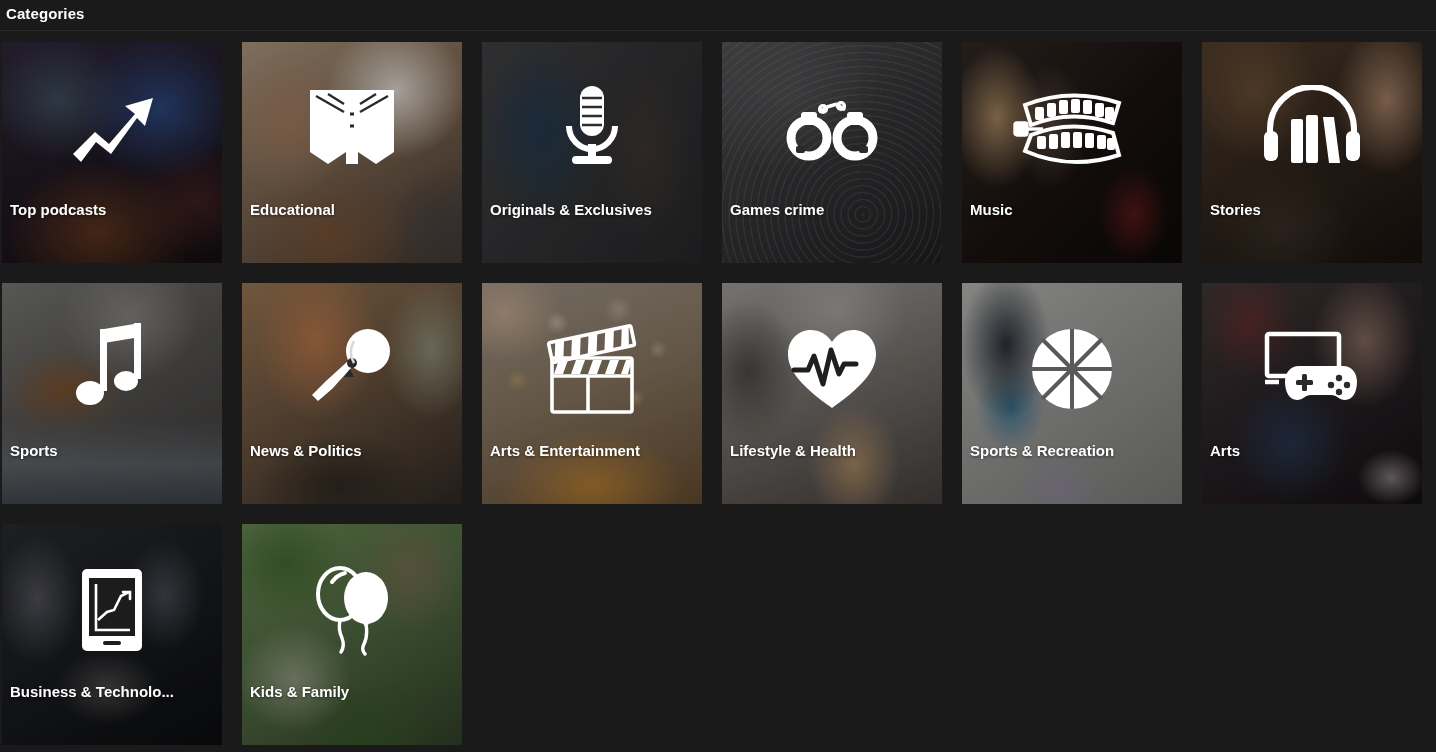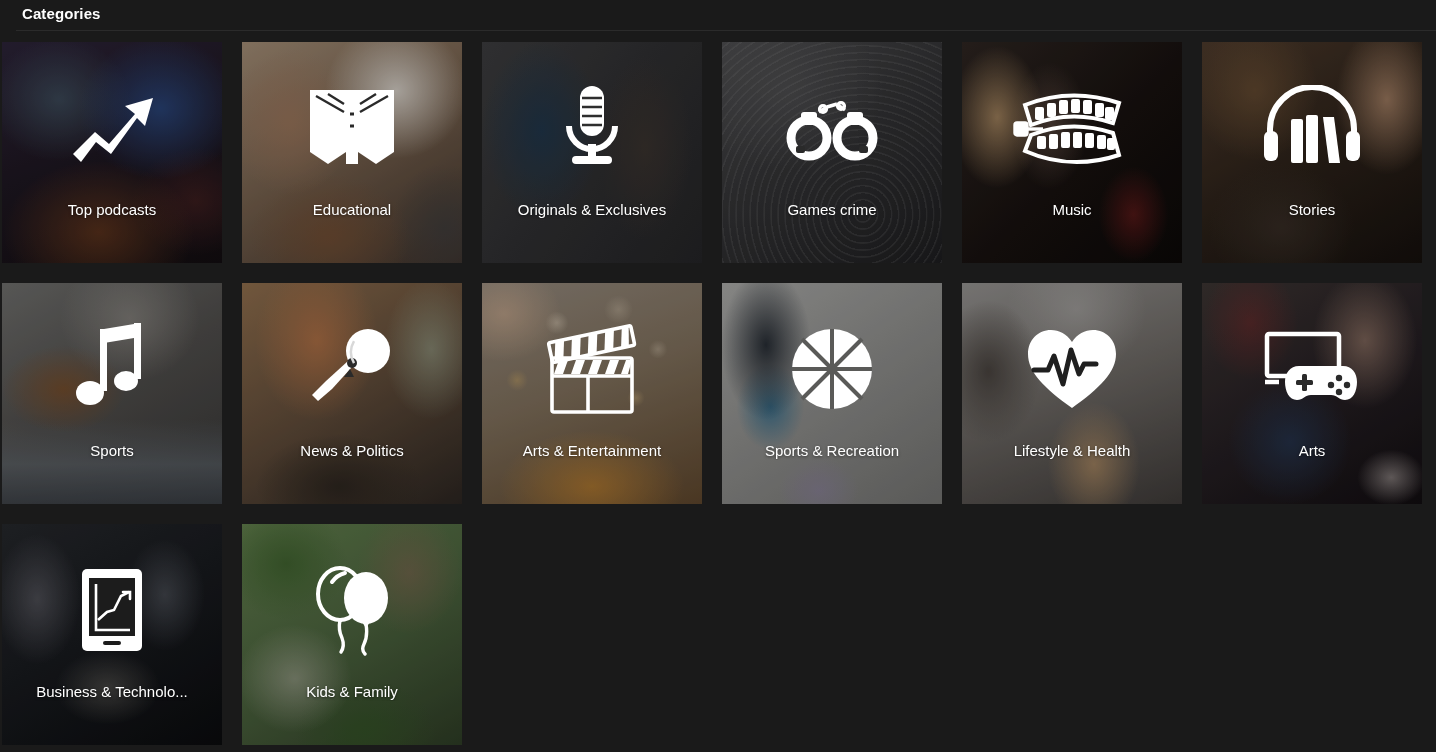--- a/index.html
+++ b/index.html
@@ -11,21 +11,20 @@
     overflow: hidden;
     font-family: "Liberation Sans", sans-serif;
   }
 
   .page-header {
     height: 31px;
     padding: 0 0 0 6px;
     display: flex;
     align-items: flex-start;
     border-bottom: 1px solid #2b2b2b;
-    margin-left: 16px;
   }
   .page-title {
     color: #ffffff;
     font-size: 15px;
     font-weight: bold;
     letter-spacing: 0.1px;
     line-height: 24px;
     padding-top: 2px;
   }
 
@@ -71,24 +70,24 @@
     justify-content: center;
   }
   .tile-icon svg { display: block; }
 
   .tile-label {
     position: absolute;
     left: 8px;
     right: 8px;
     top: 158px;
     z-index: 3;
-    text-align: center;
+    text-align: left;
     color: #ffffff;
     font-size: 15px;
-    font-weight: normal;
+    font-weight: bold;
     line-height: 19px;
     white-space: nowrap;
     overflow: hidden;
     text-overflow: ellipsis;
     text-shadow: 0 1px 3px rgba(0,0,0,0.55);
   }
 
   
 
   .art-top-podcasts {
@@ -395,45 +394,45 @@
             <path d="M32 38 L41 38 L36 52 L27 52 Z"></path>
             <path d="M49 38 L58 38 L53 52 L44 52 Z"></path>
             <path d="M66 38 L75 38 L70 52 L61 52 Z"></path>
             <path d="M82 38 L88 38 L84 52 L77 52 Z"></path>
           </g>
         </svg>
       </div>
       <div class="tile-label">Arts &amp; Entertainment</div>
     </div>
     <div class="tile">
+      <div class="tile-art art-lifestyle"></div>
+      <div class="tile-scrim"></div>
+      <div class="tile-icon">
+        <svg width="92" height="82" viewBox="0 0 92 82">
+          <path fill="#fff" d="M46 80C18 60 2 44 2 26 2 12 12 2 25 2c8 0 16 4 21 12 5-8 13-12 21-12 13 0 23 10 23 24 0 18-16 34-44 54Z"></path>
+          <path d="M8 42h14l6-14 9 28 8-34 8 24 5-10h12" fill="none" stroke="#1f1f1f" stroke-width="5" stroke-linejoin="round" stroke-linecap="round"></path>
+        </svg>
+      </div>
+      <div class="tile-label">Lifestyle &amp; Health</div>
+    </div>
+    <div class="tile">
       <div class="tile-art art-sports"></div>
       <div class="tile-scrim"></div>
       <div class="tile-icon">
         <svg width="86" height="86" viewBox="0 0 86 86">
           <circle cx="43" cy="43" r="40" fill="#fff"></circle>
           <g stroke="#5a5a58" stroke-width="4" fill="none">
             <path d="M43 3v80"></path>
             <path d="M3 43h80"></path>
             <path d="M13 13q30 30 60 60"></path>
             <path d="M73 13q-30 30-60 60"></path>
           </g>
         </svg>
       </div>
       <div class="tile-label">Sports &amp; Recreation</div>
-    </div>
-    <div class="tile">
-      <div class="tile-art art-lifestyle"></div>
-      <div class="tile-scrim"></div>
-      <div class="tile-icon">
-        <svg width="92" height="82" viewBox="0 0 92 82">
-          <path fill="#fff" d="M46 80C18 60 2 44 2 26 2 12 12 2 25 2c8 0 16 4 21 12 5-8 13-12 21-12 13 0 23 10 23 24 0 18-16 34-44 54Z"></path>
-          <path d="M8 42h14l6-14 9 28 8-34 8 24 5-10h12" fill="none" stroke="#1f1f1f" stroke-width="5" stroke-linejoin="round" stroke-linecap="round"></path>
-        </svg>
-      </div>
-      <div class="tile-label">Lifestyle &amp; Health</div>
     </div>
     <div class="tile">
       <div class="tile-art art-games"></div>
       <div class="tile-scrim"></div>
       <div class="tile-icon">
         <svg width="98" height="78" viewBox="0 0 98 78">
           <rect x="4" y="4" width="72" height="42" rx="2" fill="none" stroke="#fff" stroke-width="4.5"></rect>
           <path d="M2 52h14" stroke="#fff" stroke-width="4.5"></path>
           <g fill="#fff">
             <path d="M36 36h44c9 0 14 7 14 16s-4 18-12 18c-6 0-8-5-14-5H48c-6 0-8 5-14 5-8 0-12-9-12-18s5-16 14-16Z"></path>

